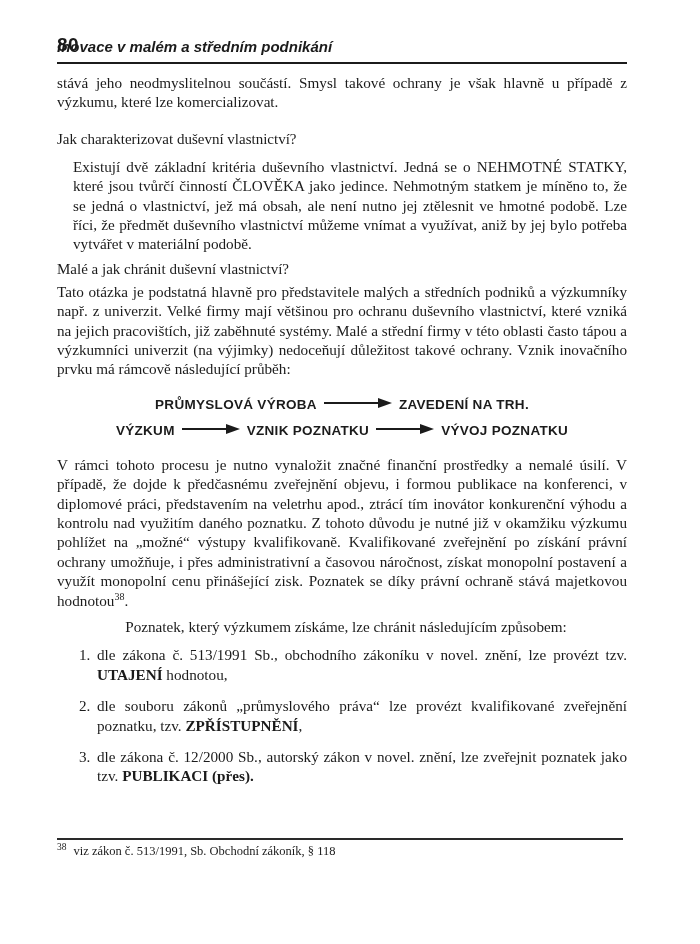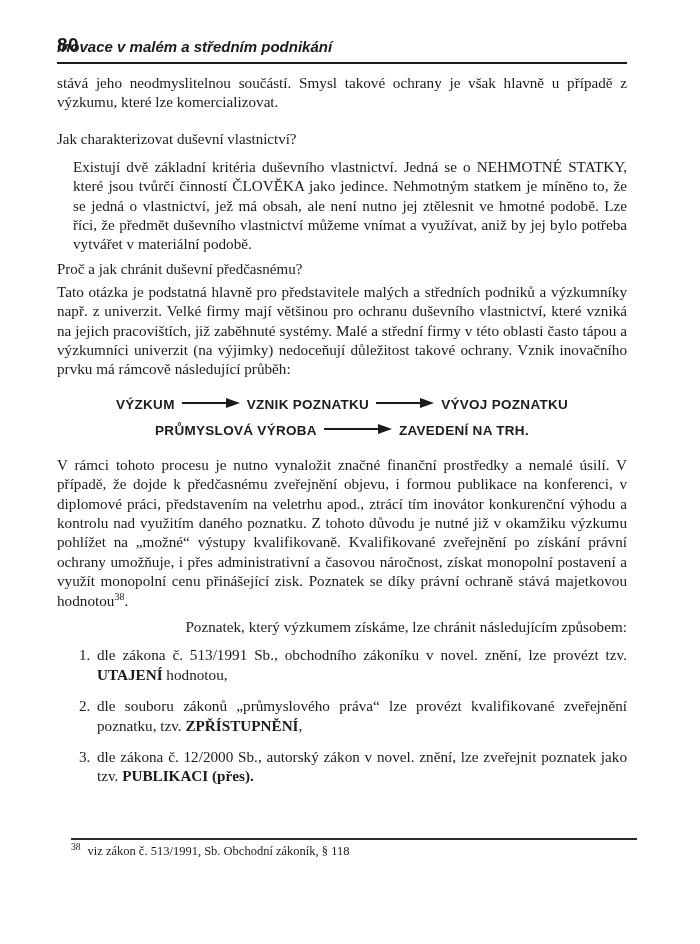--- a/index.html
+++ b/index.html
@@ -53,21 +53,21 @@
   .heading {
     font-size: 15px;
     font-weight: 400;
     line-height: 17px;
   }
   .heading-characterize { margin-top: 19px; }
   .para-characterize { margin-top: 9px; margin-left: 16px; }
   .heading-protect { margin-top: 7px; }
   .para-protect { margin-top: 4px; }
   .para-process { margin-top: 12px; }
-  .para-list-intro { margin-top: 7px; text-align: right; margin-left: 8px; }
+  .para-list-intro { margin-top: 7px; text-align: center; margin-left: 8px; }
   sup.fnref {
     font-size: 10px;
     vertical-align: super;
     line-height: 0;
   }
   
   .diagram {
     margin-top: 12px;
     font-family: "Liberation Sans", "DejaVu Sans", sans-serif;
     font-weight: 700;
@@ -96,21 +96,21 @@
     text-align: justify;
   }
   .law-item .num {
     position: absolute;
     left: 22px; top: 0;
   }
   .law-item b { font-weight: 700; }
   
   .footnote-block {
     position: absolute;
-    left: 71px; top: 838px;
+    left: 57px; top: 838px;
     width: 570px;
   }
   .footnote-rule {
     border: none;
     border-top: 2px solid #2a2a2a;
     width: 566px;
   }
   .footnote-text {
     margin-top: 4px;
     font-size: 12.5px;
@@ -133,38 +133,38 @@
       <span class="page-number">80</span>
       <div class="header-title">Inovace v malém a středním podnikání</div>
       <hr class="header-rule">
     </header>
 
     <p class="para para-intro">stává jeho neodmyslitelnou součástí. Smysl takové ochrany je však hlavně u případě z výzkumu, které lze komercializovat.</p>
 
     <h2 class="heading heading-characterize">Jak charakterizovat duševní vlastnictví?</h2>
     <p class="para para-characterize">Existují dvě základní kritéria duševního vlastnictví. Jedná se o NEHMOTNÉ STATKY, které jsou tvůrčí činností ČLOVĚKA jako jedince. Nehmotným statkem je míněno to, že se jedná o vlastnictví, jež má obsah, ale není nutno jej ztělesnit ve hmotné podobě. Lze říci, že předmět duševního vlastnictví můžeme vnímat a využívat, aniž by jej bylo potřeba vytvářet v materiální podobě.</p>
 
-    <h2 class="heading heading-protect">Proč a jak chránit duševní předčasnému?</h2>
+    <h2 class="heading heading-protect">Malé a jak chránit duševní vlastnictví?</h2>
     <p class="para para-protect">Tato otázka je podstatná hlavně pro představitele malých a středních podniků a výzkumníky např. z univerzit. Velké firmy mají většinou pro ochranu duševního vlastnictví, které vzniká na jejich pracovištích, již zaběhnuté systémy. Malé a střední firmy v této oblasti často tápou a výzkumníci univerzit (na výjimky) nedoceňují důležitost takové ochrany. Vznik inovačního prvku má rámcově následující průběh:</p>
 
     <div class="diagram">
+      <div class="diagram-row">
+        <span class="diagram-term">PRŮMYSLOVÁ VÝROBA</span><span class="arrow"><svg width="68" height="12" viewBox="0 0 68 12" xmlns="http://www.w3.org/2000/svg">
+              <line x1="0" y1="6" x2="55" y2="6" stroke="#1b1b1b" stroke-width="2"></line>
+              <polygon points="54,1 68,6 54,11" fill="#1b1b1b"></polygon>
+            </svg></span><span class="diagram-term">ZAVEDENÍ NA TRH.</span>
+      </div>
       <div class="diagram-row">
         <span class="diagram-term">VÝZKUM</span><span class="arrow"><svg width="58" height="12" viewBox="0 0 58 12" xmlns="http://www.w3.org/2000/svg">
               <line x1="0" y1="6" x2="45" y2="6" stroke="#1b1b1b" stroke-width="2"></line>
               <polygon points="44,1 58,6 44,11" fill="#1b1b1b"></polygon>
             </svg></span><span class="diagram-term">VZNIK POZNATKU</span><span class="arrow"><svg width="58" height="12" viewBox="0 0 58 12" xmlns="http://www.w3.org/2000/svg">
               <line x1="0" y1="6" x2="45" y2="6" stroke="#1b1b1b" stroke-width="2"></line>
               <polygon points="44,1 58,6 44,11" fill="#1b1b1b"></polygon>
             </svg></span><span class="diagram-term">VÝVOJ POZNATKU</span>
-      </div>
-      <div class="diagram-row">
-        <span class="diagram-term">PRŮMYSLOVÁ VÝROBA</span><span class="arrow"><svg width="68" height="12" viewBox="0 0 68 12" xmlns="http://www.w3.org/2000/svg">
-              <line x1="0" y1="6" x2="55" y2="6" stroke="#1b1b1b" stroke-width="2"></line>
-              <polygon points="54,1 68,6 54,11" fill="#1b1b1b"></polygon>
-            </svg></span><span class="diagram-term">ZAVEDENÍ NA TRH.</span>
       </div>
     </div>
 
     <p class="para para-process"><span>V rámci tohoto procesu je nutno vynaložit značné finanční prostředky a nemalé úsilí. V případě, že dojde k předčasnému zveřejnění objevu, i formou publikace na konferenci, v diplomové práci, představením na veletrhu apod., ztrácí tím inovátor konkurenční výhodu a kontrolu nad využitím daného poznatku. Z tohoto důvodu je nutné již v okamžiku výzkumu pohlížet na „možné“ výstupy kvalifikovaně. Kvalifikované zveřejnění po získání právní ochrany umožňuje, i přes administrativní a časovou náročnost, získat monopolní postavení a využít monopolní cenu přinášející zisk. Poznatek se díky právní ochraně stává majetkovou hodnotou</span><sup class="fnref">38</sup><span>.</span></p>
 
     <p class="para para-list-intro">Poznatek, který výzkumem získáme, lze chránit následujícím způsobem:</p>
 
     <ol class="law-list">
       <li class="law-item">
         <span class="num">1.</span>

